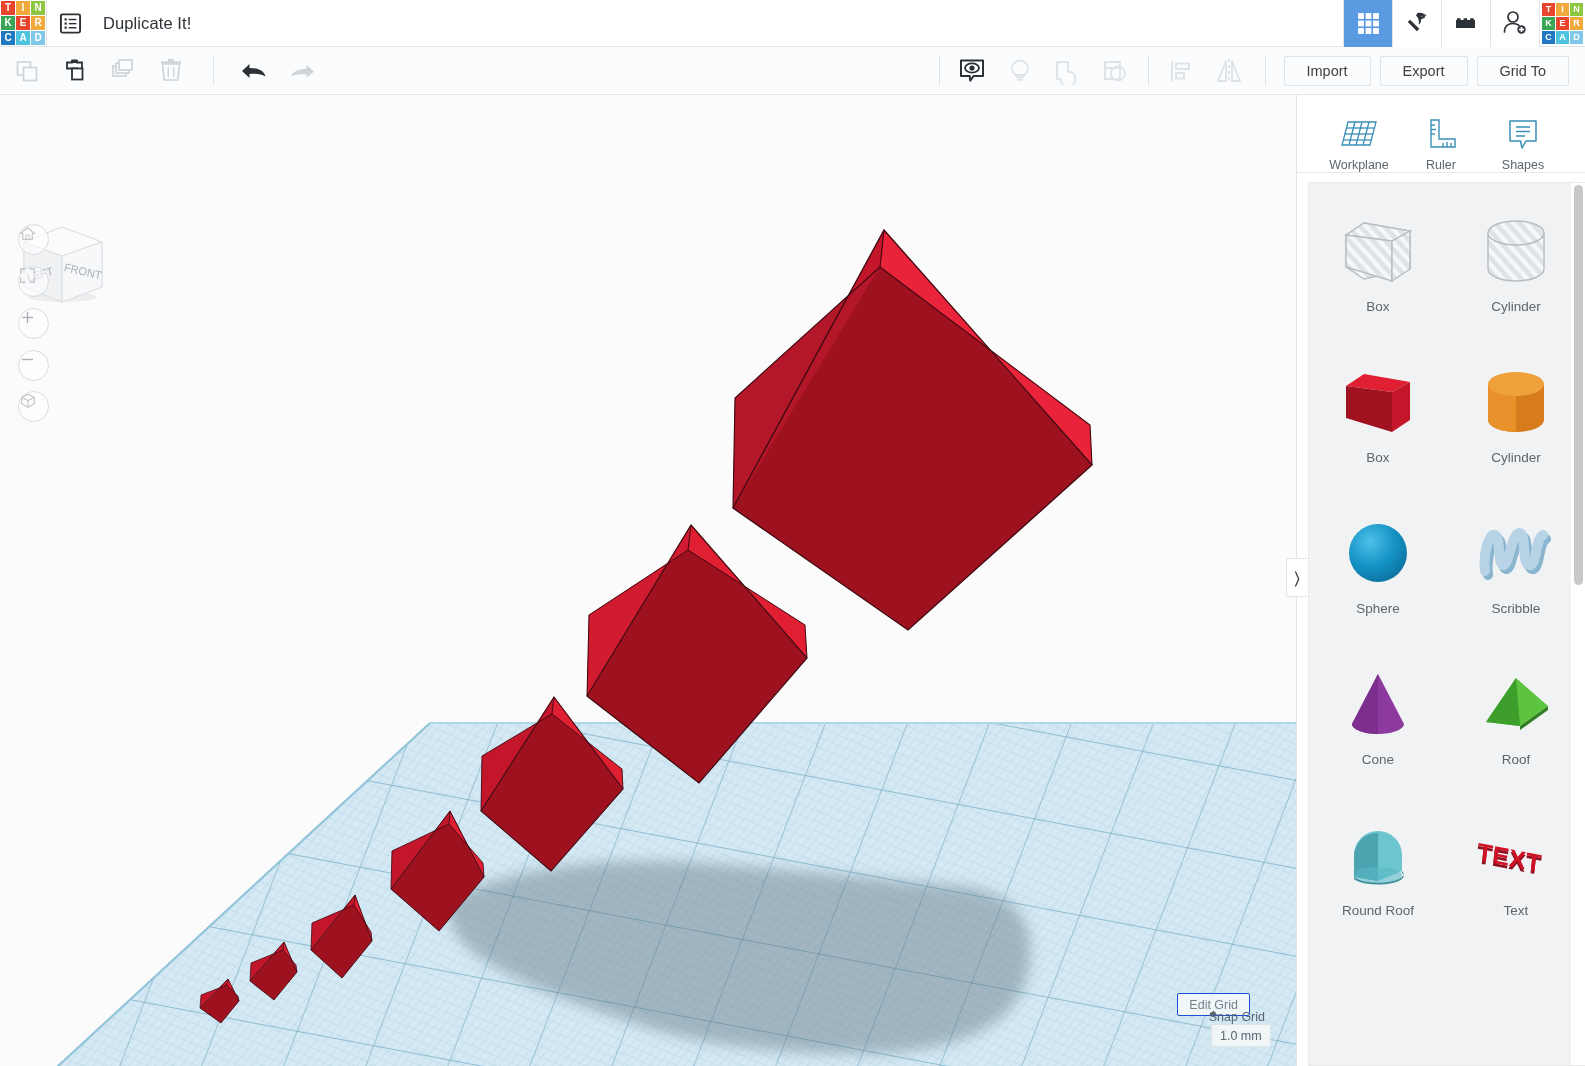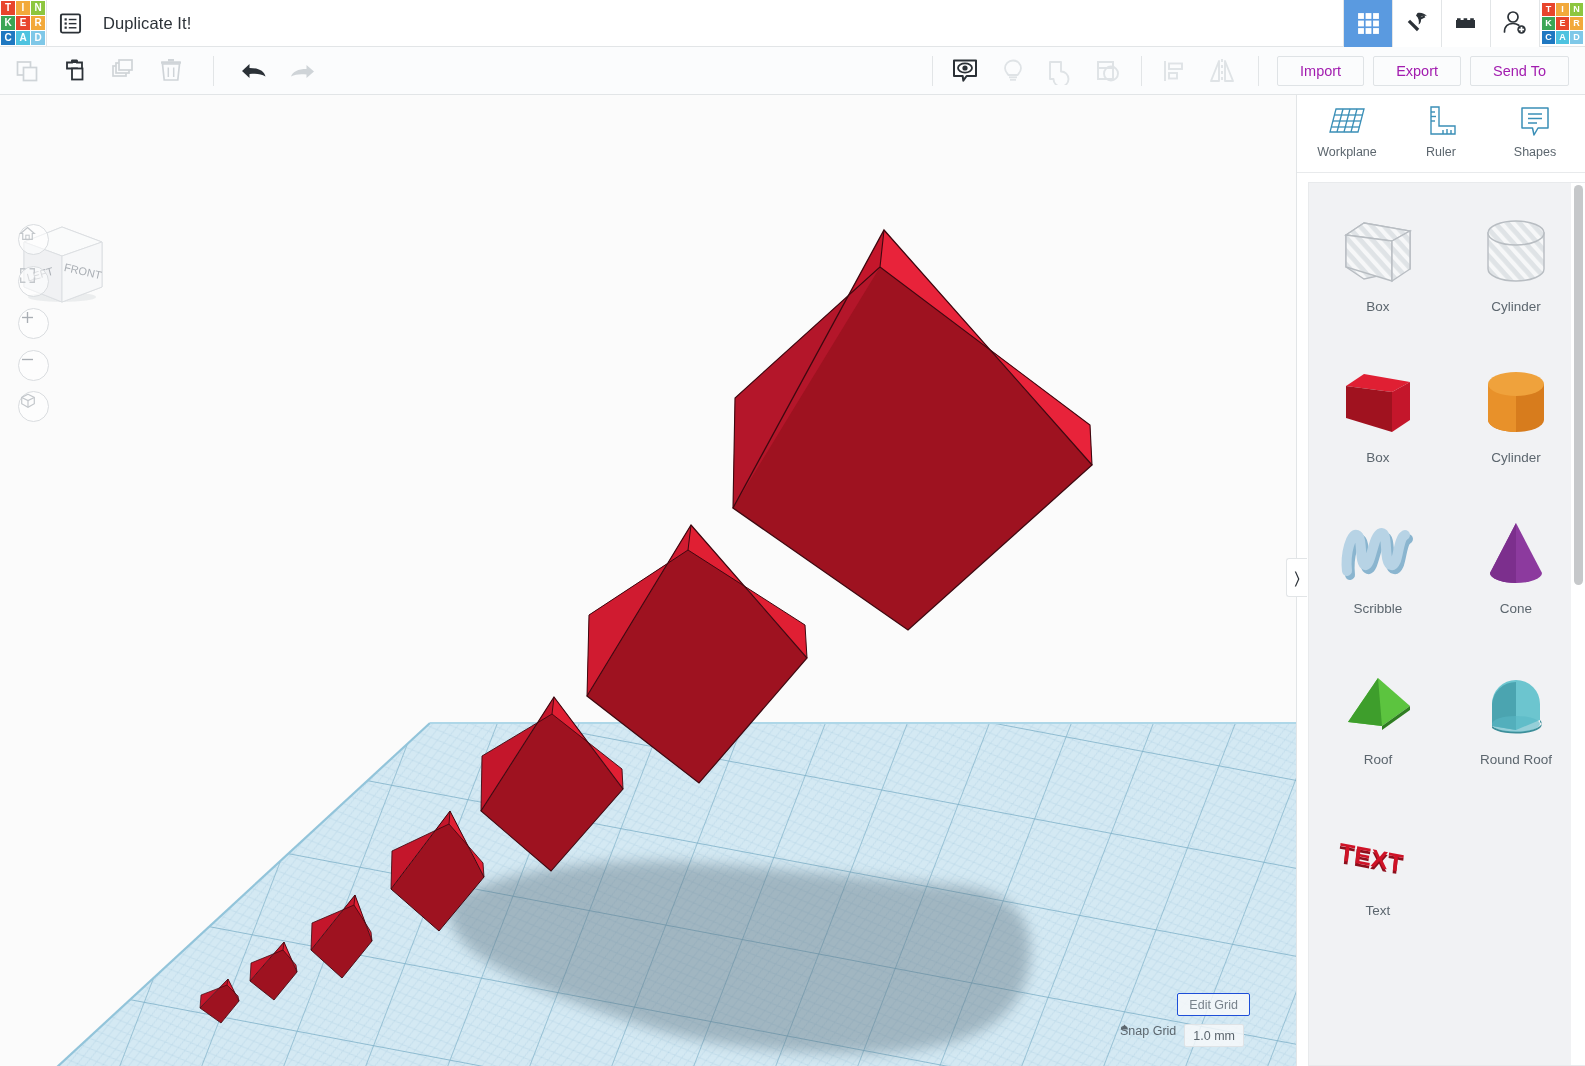--- a/index.html
+++ b/index.html
@@ -66,21 +66,21 @@
   .tb-btn {
     width:48px; height:47px; display:flex; align-items:center; justify-content:center;
     cursor:pointer;
   }
   .tb-sep { width:1px; height:30px; background:#e2e5e7; margin:0 8px; }
   .tb-spacer { flex:1 1 auto; }
   .tb-txtbtn {
     height:30px; padding:0 22px; margin-right:9px;
     display:flex; align-items:center; justify-content:center;
     border:1px solid #dfe3e6; border-radius:2px; background:#fbfcfd;
-    font-size:14.5px; color:#a21caf; cursor:pointer;
+    font-size:14.5px; color:#404040; cursor:pointer;
   }
 
   
   #viewport {
     position:absolute; left:0; top:95px; width:1296px; height:971px;
     background:#fbfbfb; overflow:hidden;
   }
   #viewport svg { position:absolute; left:0; top:0; }
 
   
@@ -95,22 +95,22 @@
   }
 
   
   #edit-grid {
     position:absolute; right:46px; bottom:50px;
     height:23px; padding:0 11px; display:flex; align-items:center;
     background:rgba(248,249,250,0.82); border:1px solid #1d4ed8; border-radius:2px;
     font-size:12.5px; color:#78828b; cursor:pointer;
   }
   #snapgrid-wrap {
-    position:absolute; right:52px; bottom:19px;
-    display:flex; align-items:flex-start;
+    position:absolute; right:23px; bottom:19px;
+    display:flex; align-items:center;flex-direction:column;
   }
   #snapgrid-label { font-size:12.5px; color:#5c666e; margin-right:8px; }
   #snapgrid-sel {
     height:23px; padding:0 8px; display:flex; align-items:center; gap:8px;
     background:rgba(248,249,250,0.82); border:1px solid #dfe3e6; border-radius:2px;
     font-size:12.5px; color:#5c666e; cursor:pointer;
   }
 
   
   #collapse-handle {
@@ -122,22 +122,22 @@
     font-family:"DejaVu Sans", sans-serif;
   }
 
   
   #rightpanel {
     position:absolute; left:1296px; top:95px; width:289px; height:971px;
     background:#ffffff; border-left:1px solid #e2e5e7;
     display:flex; flex-direction:column;
   }
   #panel-tools {
-    height:78px; display:flex; align-items:flex-start; justify-content:center;
-    gap:28px; padding-top:9px; border-bottom:1px solid #e8eaec; background:#fff;
+    height:78px; display:flex; align-items:flex-end; justify-content:center;
+    gap:16px; padding-top:9px; border-bottom:1px solid #e8eaec; background:#fff;
   }
   .ptool { width:66px; display:flex; flex-direction:column; align-items:center; cursor:pointer; }
   .ptool-label { font-size:12.5px; color:#5c666e; margin-top:5px; }
 
   #shape-select {
     margin:9px 11px 0 11px; height:47px;
     border:1px solid #e2e5e7; border-radius:2px; background:#fff;
     padding:5px 12px 0 12px; position:relative; cursor:pointer;
   }
   #shape-select .cat { font-size:11px; color:#8a9199; line-height:13px; }
@@ -344,21 +344,21 @@
       <path d="M12 4 L4 24 L12 24 Z" fill="none" stroke="#dfe3e6" stroke-width="1.9" stroke-linejoin="round"></path>
       <path d="M18 4 L26 24 L18 24 Z" fill="none" stroke="#dfe3e6" stroke-width="1.9" stroke-linejoin="round"></path>
       <line x1="15" y1="2" x2="15" y2="26" stroke="#dfe3e6" stroke-width="1.9" stroke-dasharray="3 3"></line>
     </svg>
   </div>
 
   <div class="tb-sep" style="margin-left:12px;margin-right:18px"></div>
 
   <div class="tb-txtbtn">Import</div>
   <div class="tb-txtbtn">Export</div>
-  <div class="tb-txtbtn" style="margin-right:16px">Send To</div>
+  <div class="tb-txtbtn" style="margin-right:16px">Grid To</div>
 </div>
 
 <div id="viewport">
 
   <svg width="1296" height="971">
     <defs>
       <pattern id="gridMinor" width="8.2" height="8.2" patternUnits="userSpaceOnUse" patternTransform="skewX(-21) skewY(10)">
         <rect width="8.2" height="8.2" fill="#d4e9f3"></rect>
         <path d="M0 0 H8.2 M0 0 V8.2" stroke="#a9cfe0" stroke-width="0.7"></path>
       </pattern>
@@ -605,20 +605,35 @@
         <div class="shape-thumb">
           <svg width="88" height="88" viewBox="0 0 88 88">
             <path d="M16 26 V62 A28 12 0 0 0 72 62 V26 Z" fill="#d77c1d"></path>
             <path d="M16 26 V62 A28 12 0 0 0 44 74 V26 Z" fill="#e8912a"></path>
             <ellipse cx="44" cy="26" rx="28" ry="12" fill="#efa23c"></ellipse>
           </svg>
         </div>
         <div class="shape-label">Cylinder</div>
       </div>
 
+      <div class="shape-cell">
+        <div class="shape-thumb">
+          <svg width="88" height="88" viewBox="0 0 88 88">
+            <defs>
+              <radialGradient id="sphGrad" cx="36%" cy="30%" r="78%">
+                <stop offset="0%" stop-color="#4ec0e8"></stop>
+                <stop offset="55%" stop-color="#1593c6"></stop>
+                <stop offset="100%" stop-color="#0a6f9c"></stop>
+              </radialGradient>
+            </defs>
+            <circle cx="44" cy="44" r="29" fill="url(#sphGrad)"></circle>
+          </svg>
+        </div>
+        <div class="shape-label">Sphere</div>
+      </div>
 
       <div class="shape-cell">
         <div class="shape-thumb">
           <svg width="88" height="88" viewBox="0 0 88 88">
             <path d="M16 66 C14 48 20 28 26 30 C32 32 28 58 34 60 C40 62 42 30 50 28
                      C58 26 52 58 60 60 C68 62 66 34 74 30" fill="none" stroke="#8ab5cf" stroke-width="10" stroke-linecap="round" stroke-linejoin="round"></path>
             <path d="M13 62 C11 44 17 24 23 26 C29 28 25 54 31 56 C37 58 39 26 47 24
                      C55 22 49 54 57 56 C65 58 63 30 71 26" fill="none" stroke="#b7d3e5" stroke-width="10" stroke-linecap="round" stroke-linejoin="round"></path>
           </svg>
         </div>

